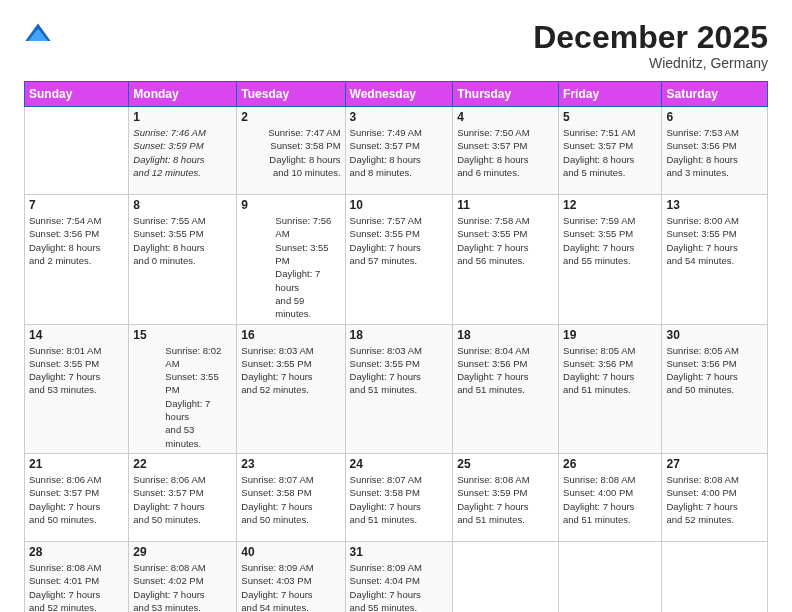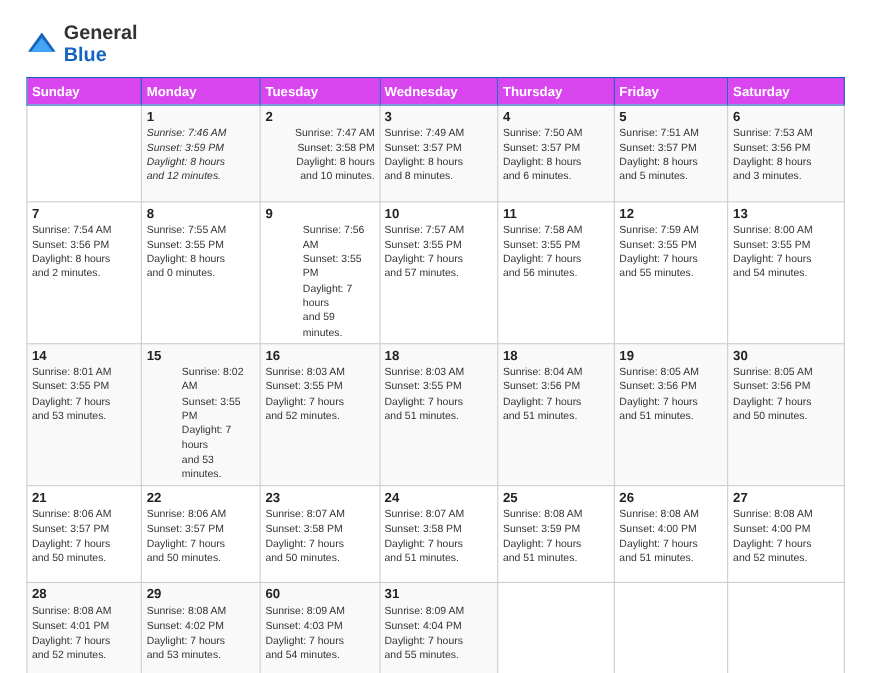--- a/index.html
+++ b/index.html
@@ -99,24 +99,24 @@
 </head>
 <body>
 
 <div class="page">
   <div class="header">
     <div class="logo">
       <svg class="logo-icon" viewBox="0 0 40 40">
         <polygon points="20,5 38,30 2,30" fill="#1565c0"></polygon>
         <polygon points="20,12 34,30 6,30" fill="#42a5f5"></polygon>
       </svg>
-      <div class="logo-text">
-        <span class="general">General</span><br>
-        <span class="blue">Blue</span>
-      </div>
+    </div>
+    <div class="title-block">
+      <div class="month-title">December 2025</div>
+      <div class="subtitle">Wiednitz, Germany</div>
     </div>
   </div>
 
   <table class="calendar">
     <thead>
       <tr>
         <th>Sunday</th>
         <th>Monday</th>
         <th>Tuesday</th>
         <th>Wednesday</th>
@@ -333,21 +333,21 @@
 and 52 minutes.</div>
           </td>
           <td>
             <span class="day-number">29</span>
             <div class="day-info" style="white-space: pre-line;">Sunrise: 8:08 AM
 Sunset: 4:02 PM
 Daylight: 7 hours
 and 53 minutes.</div>
           </td>
           <td>
-            <span class="day-number">60</span>
+            <span class="day-number">40</span>
             <div class="day-info" style="white-space: pre-line;">Sunrise: 8:09 AM
 Sunset: 4:03 PM
 Daylight: 7 hours
 and 54 minutes.</div>
           </td>
           <td>
             <span class="day-number">31</span>
             <div class="day-info" style="white-space: pre-line;">Sunrise: 8:09 AM
 Sunset: 4:04 PM
 Daylight: 7 hours

